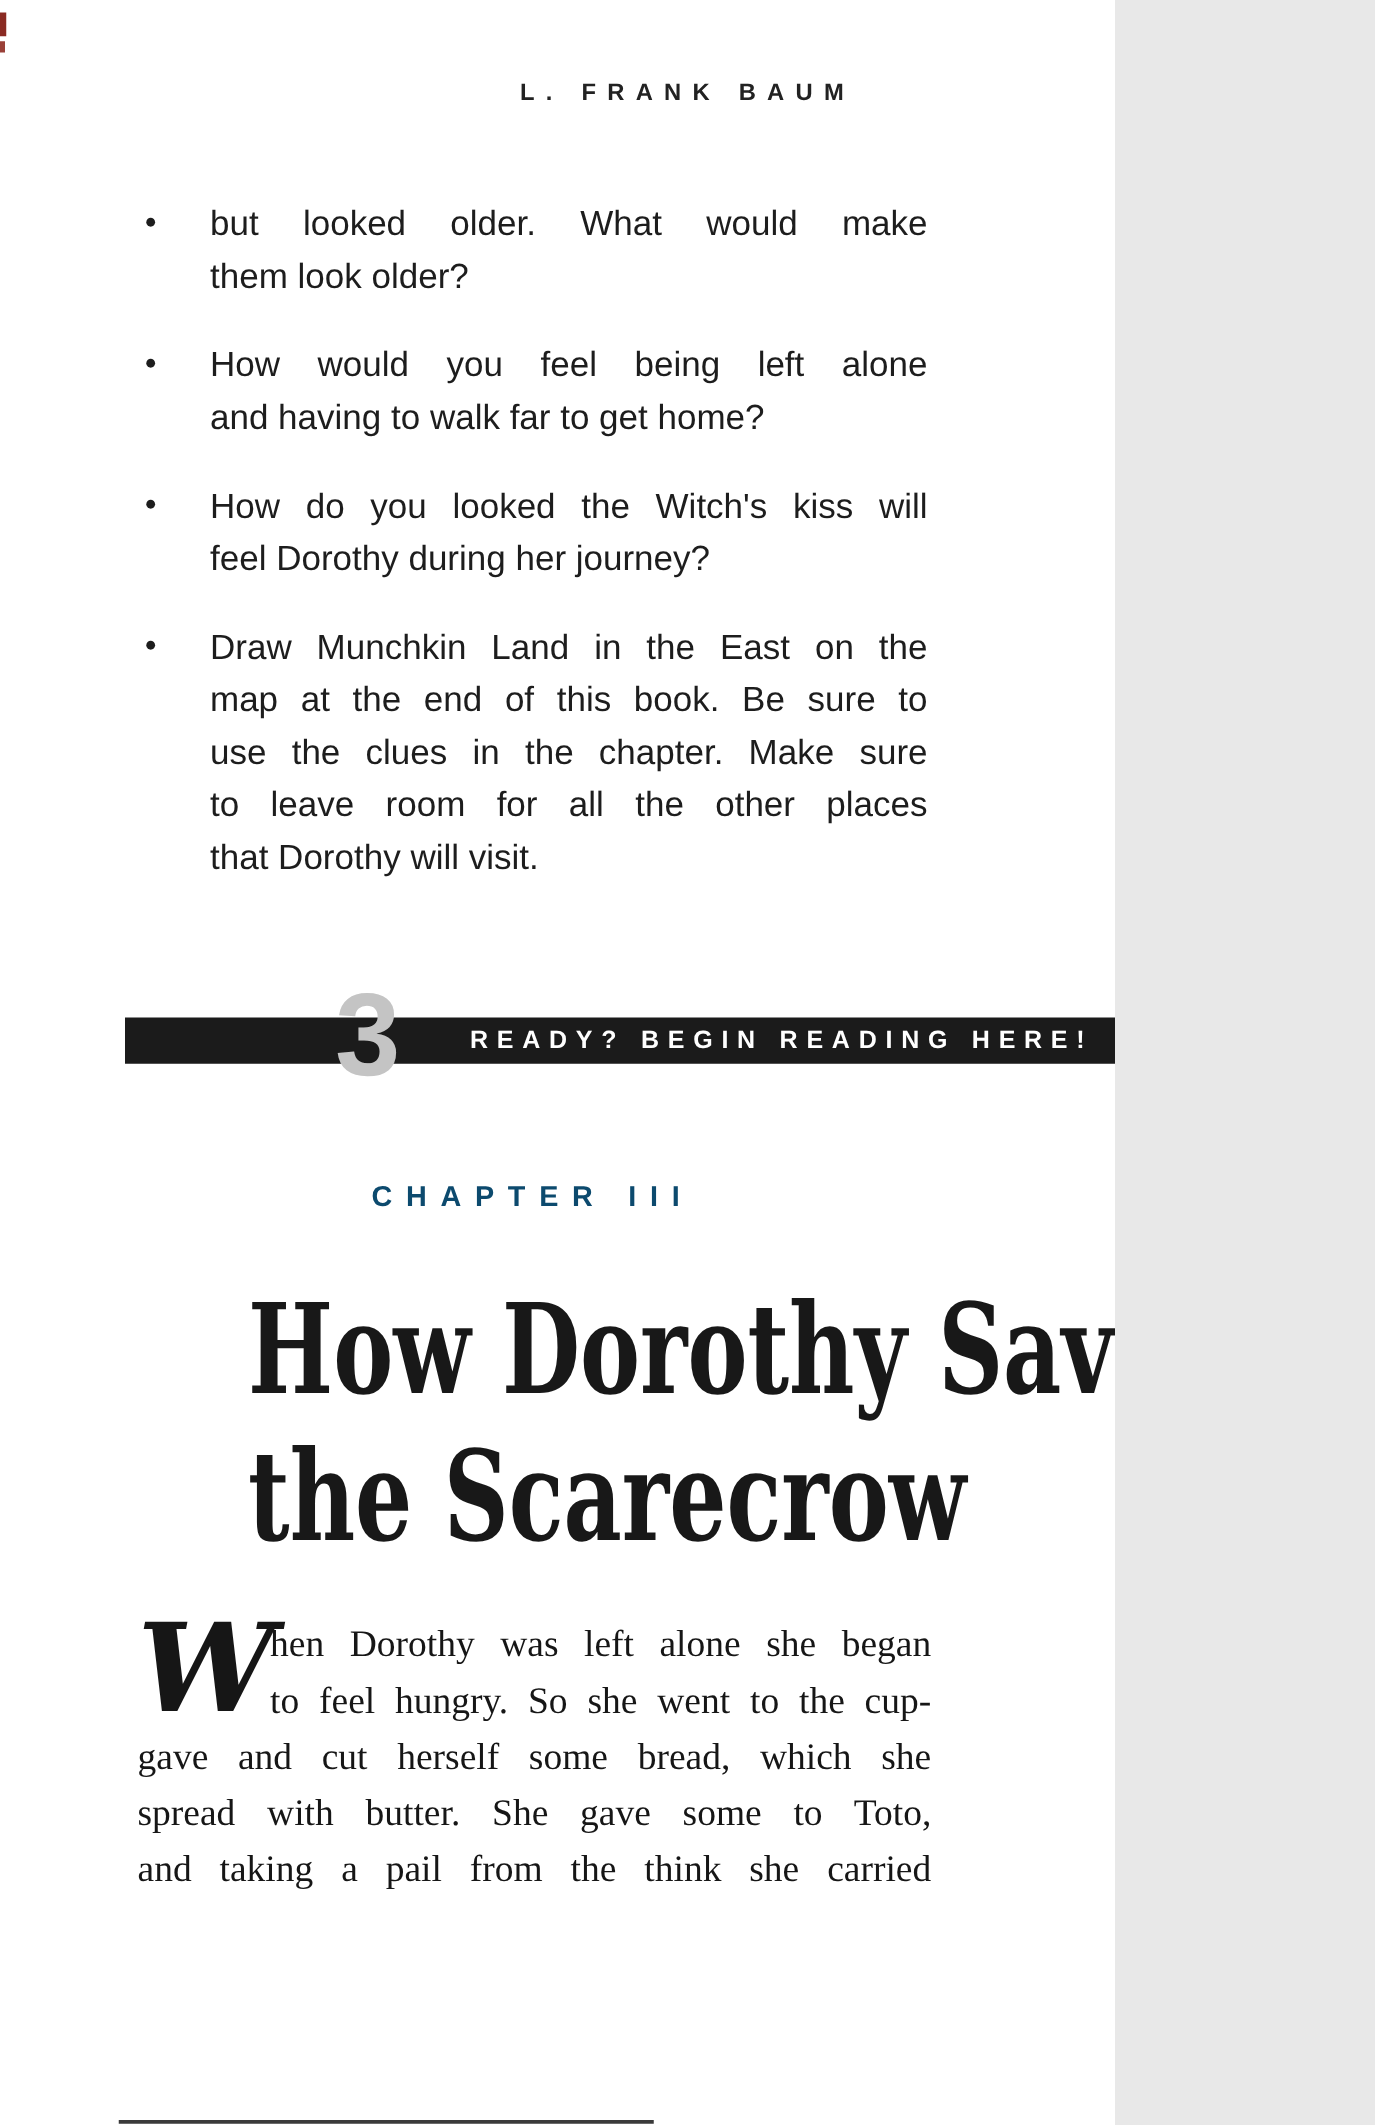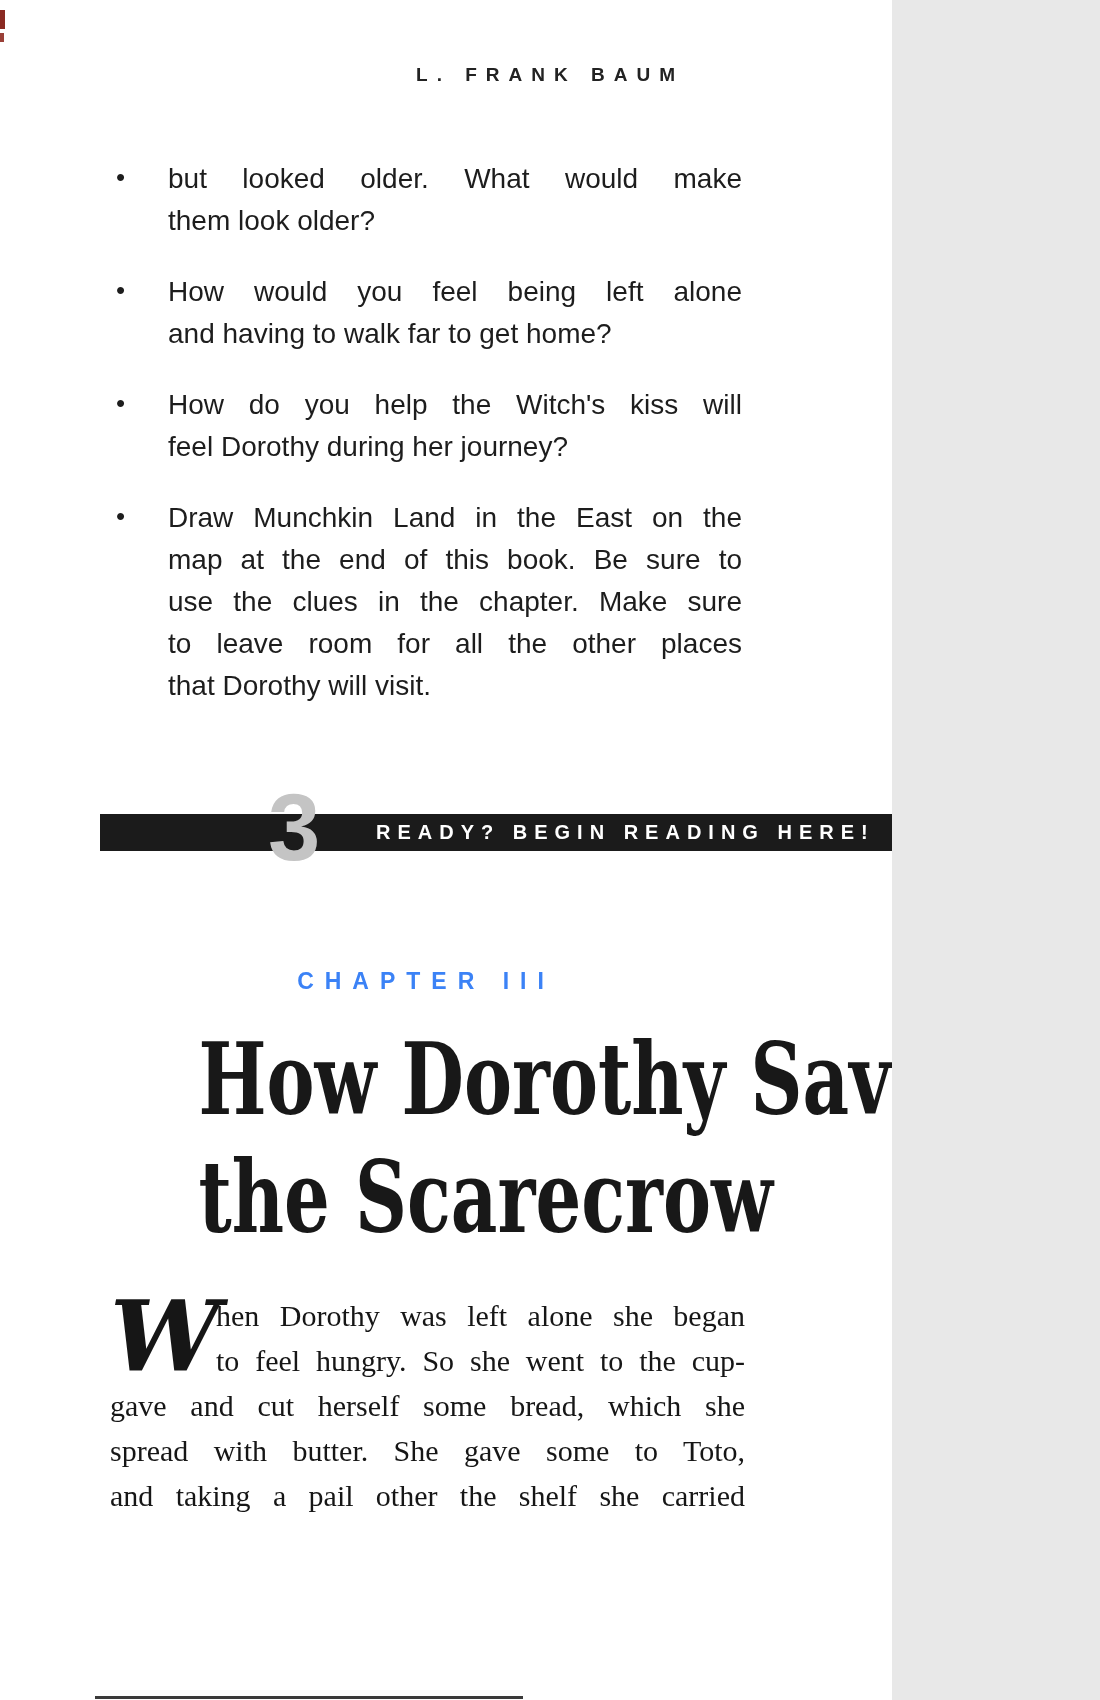--- a/index.html
+++ b/index.html
@@ -41,21 +41,21 @@
   .banner-label{
     position:absolute;left:276px;top:0;height:37px;line-height:37px;
     color:#ffffff;font-weight:bold;font-size:20px;letter-spacing:7px;
     white-space:nowrap;
   }
   
   .kicker{
     position:absolute;top:944px;left:110px;width:632px;
     text-align:center;
     font-size:23px;font-weight:bold;letter-spacing:11px;
-    color:#3b82f6;white-space:nowrap;margin-top:24px;
+    color:#0c4a6e;white-space:nowrap;
   }
   
   .chapter-title{
     position:absolute;top:1020px;left:110px;width:632px;
     text-align:center;
     font-family:"DejaVu Serif","Liberation Serif",serif;
     font-weight:bold;
     font-size:100px;line-height:118px;
     color:#181818;
     transform:scaleX(0.72);
@@ -115,21 +115,21 @@
       <span class="marker">•</span>
       <div class="blines">
         <div class="bline j">How would you feel being left alone</div>
         <div class="bline">and having to walk far to get home?</div>
       </div>
     </div>
 
     <div class="bullet">
       <span class="marker">•</span>
       <div class="blines">
-        <div class="bline j">How do you help the Witch's kiss will</div>
+        <div class="bline j">How do you looked the Witch's kiss will</div>
         <div class="bline">feel Dorothy during her journey?</div>
       </div>
     </div>
 
     <div class="bullet">
       <span class="marker">•</span>
       <div class="blines">
         <div class="bline j">Draw Munchkin Land in the East on the</div>
         <div class="bline j">map at the end of this book. Be sure to</div>
         <div class="bline j">use the clues in the chapter. Make sure</div>
@@ -151,20 +151,20 @@
     <div>How Dorothy Saved</div>
     <div>the Scarecrow</div>
   </div>
 
   <div class="body-par">
     <div class="drop-cap">W</div>
     <div class="pline">hen Dorothy was left alone she began</div>
     <div class="pline">to feel hungry. So she went to the cup-</div>
     <div class="pline">gave and cut herself some bread, which she</div>
     <div class="pline">spread with butter. She gave some to Toto,</div>
-    <div class="pline">and taking a pail other the shelf she carried</div>
+    <div class="pline">and taking a pail from the think she carried</div>
   </div>
 
   <div class="page-number">25</div>
 
   <div class="artifact-bottom"></div>
 
 </div>
 
 </body></html>

